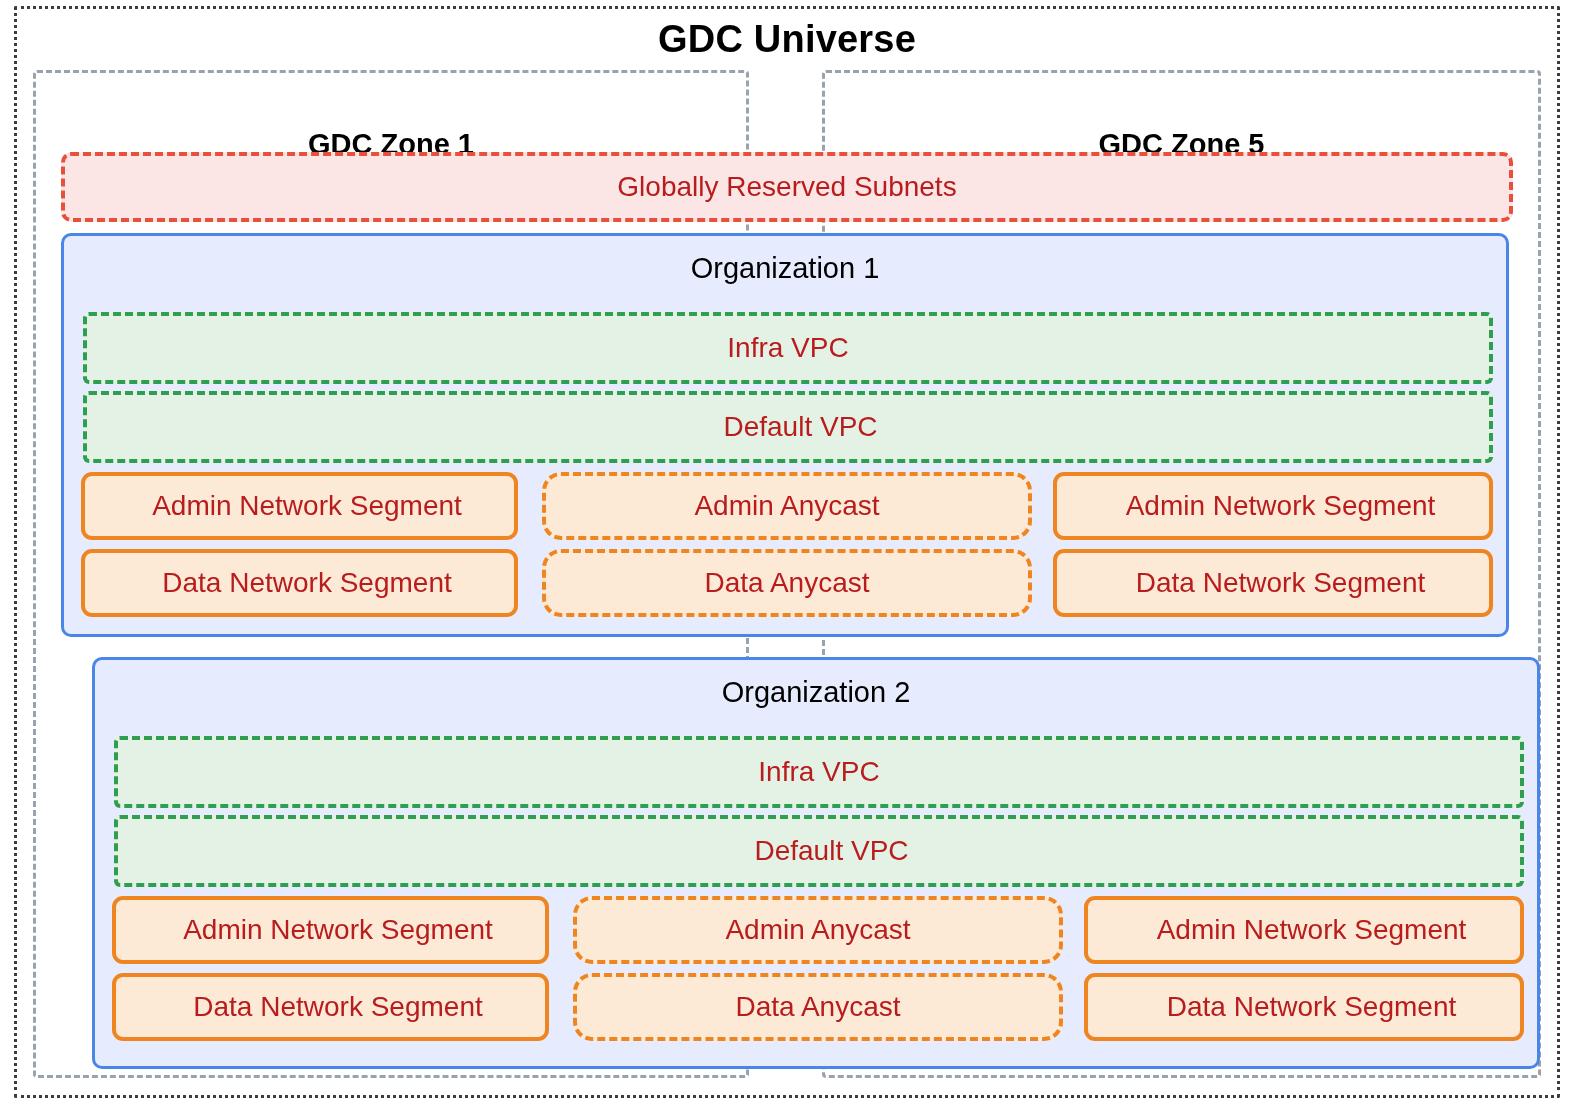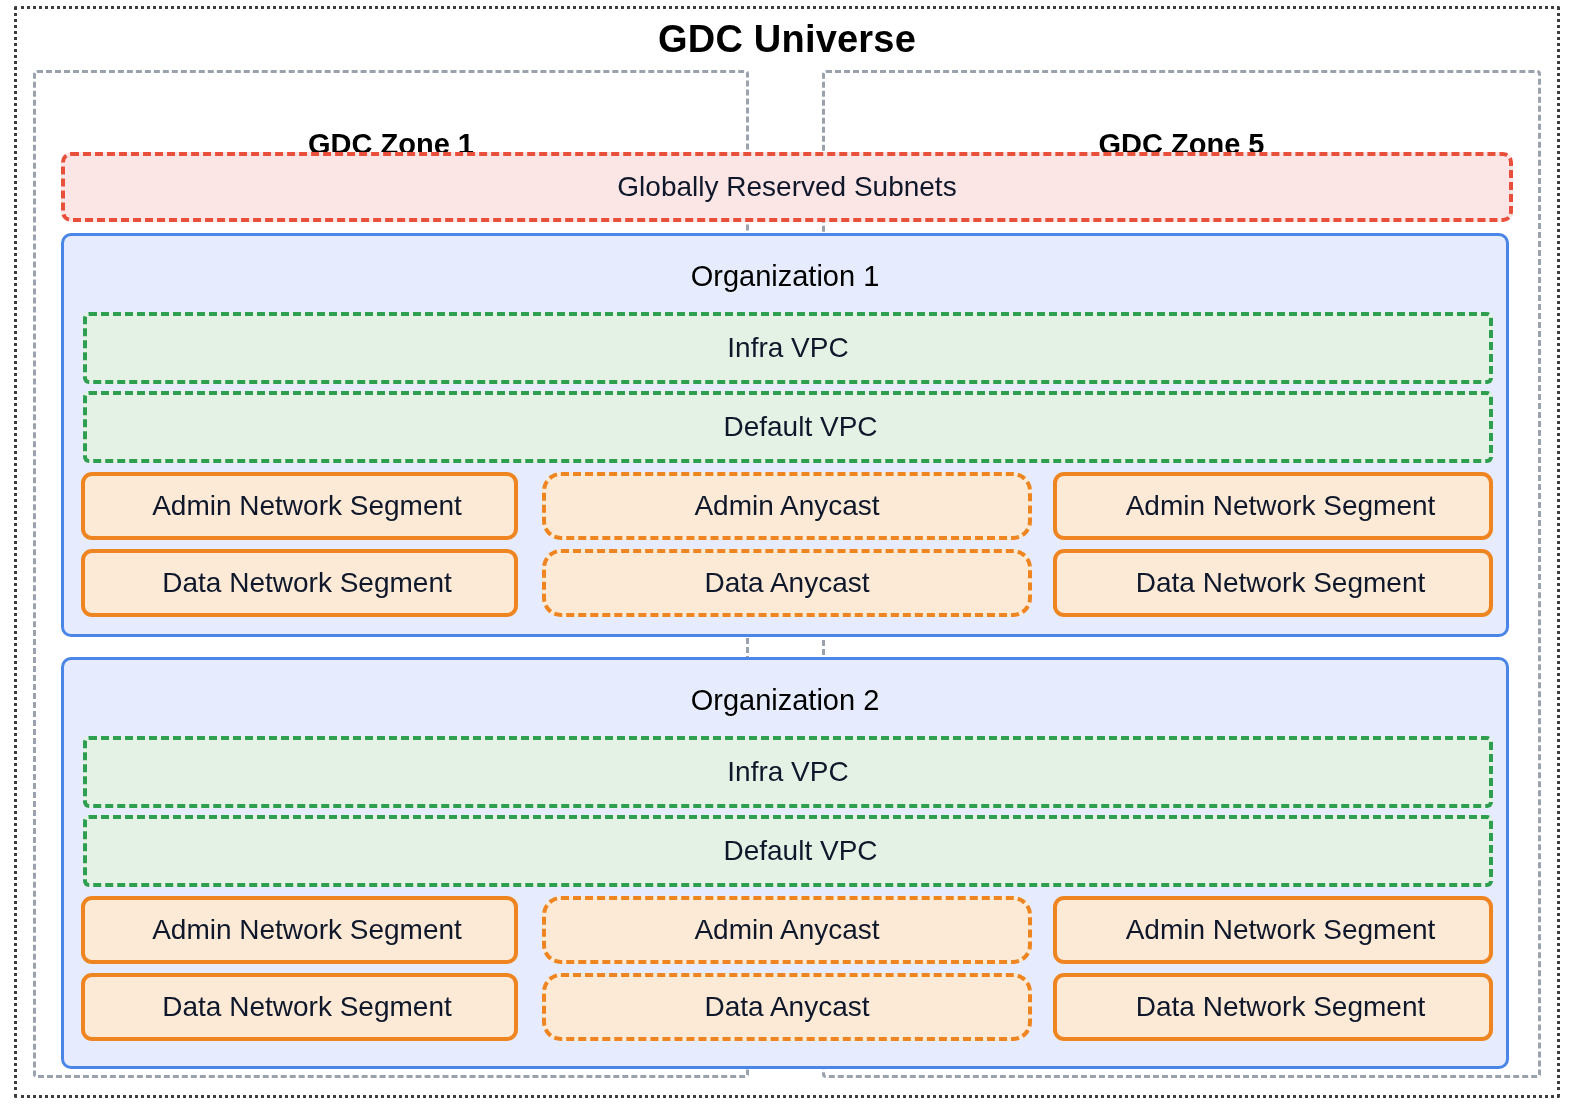--- a/index.html
+++ b/index.html
@@ -73,21 +73,21 @@
     box-sizing: border-box;
     display: flex;
     align-items: center;
     justify-content: center;
     text-align: center;
     border-radius: 9px;
   }
   .box-label {
     font-size: 28px;
     line-height: 1.1;
-    color: #0f172a;
+    color: #b91c1c;
     padding: 0 6px;
     white-space: nowrap;
   }
 
   
   .reserved {
     left: 61px;
     top: 152px;
     width: 1452px;
     height: 70px;
@@ -98,25 +98,25 @@
 
   
   .org {
     left: 61px;
     width: 1448px;
     background: #e6ecfd;
     border: 3px solid #4a86e8;
     border-radius: 10px;
   }
   .org-1 { top: 233px; height: 404px; }
-  .org-2 { top: 657px; height: 412px; }
+  .org-2 { top: 657px; height: 412px; margin-left: 31px; }
 
   .org-title {
     position: absolute;
-    top: 24px;
+    top: 16px;
     left: 0;
     width: 100%;
     text-align: center;
     font-size: 29px;
   }
 
   
   .vpc {
     left: 19px;
     width: 1410px;

